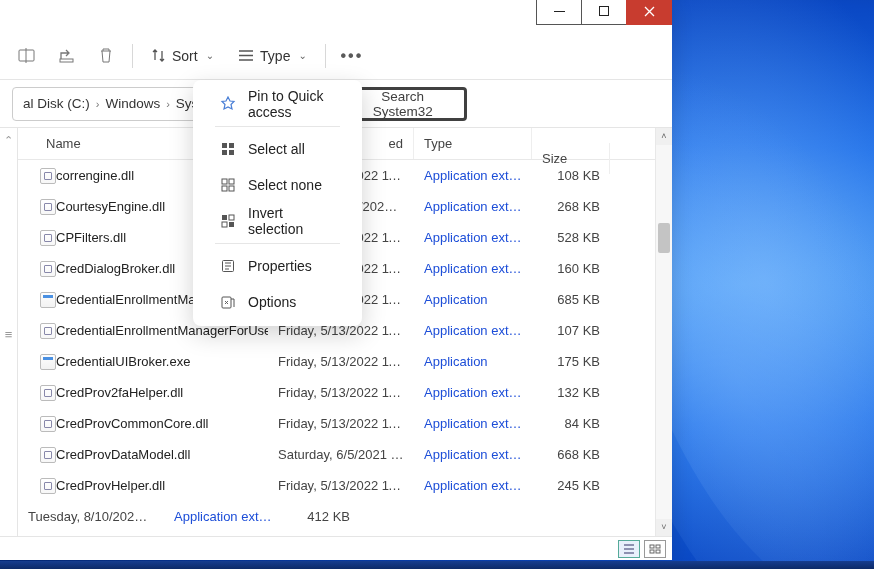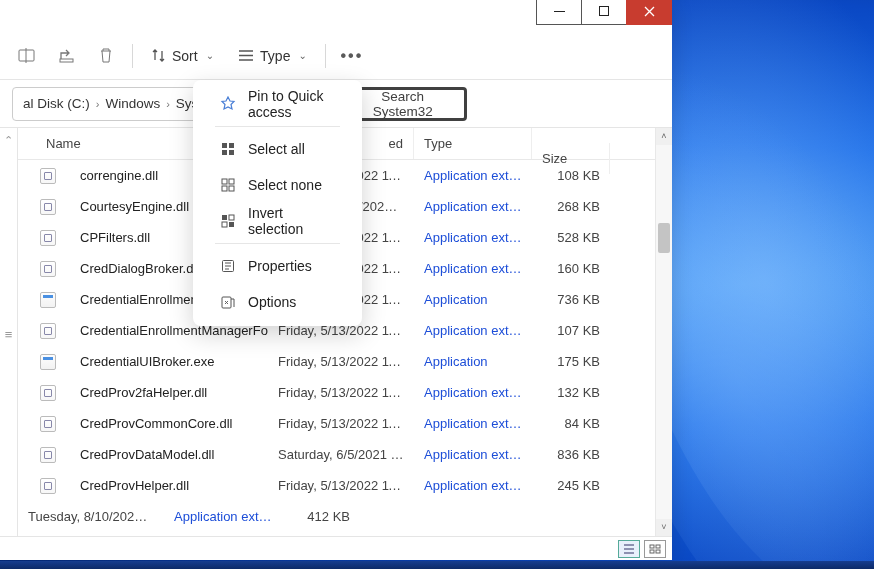--- a/index.html
+++ b/index.html
@@ -139,21 +139,21 @@
     .col.size { width: 78px; margin-top: 29px; }
     .sort-arr { margin-left: auto; font-size: 10px; color: #555; }
     
     .rows { flex: 1; overflow: hidden; }
     .row {
       height: 31px;
       display: flex; align-items: center;
       font-size: 13px; color: #222;
     }
     .cell { padding: 0 10px; overflow: hidden; white-space: nowrap; text-overflow: ellipsis; }
-    .cell.name { width: 250px; display: flex; align-items: flex-start; gap: 24px; padding-left: 22px; }
+    .cell.name { width: 250px; display: flex; align-items: flex-start; gap: 0; padding-left: 22px; }
     .cell.date { width: 146px; color: #444; }
     .cell.type { width: 118px; color: #1d4ed8; }
     .cell.size { width: 78px; text-align: right; color: #444; }
     .file-icon { width: 16px; height: 16px; flex-shrink: 0; }
     
     .icon-dll { background: linear-gradient(#fff,#f7f7f7); border:1px solid #bbb; border-radius:2px; position:relative; }
     .icon-dll::after { content:''; position:absolute; left:3px; top:3px; width:6px; height:6px; border:1px solid #88a; border-radius:1px; }
     .icon-exe { background: linear-gradient(#fdfdfd,#f2f2f2); border:1px solid #bbb; border-radius:2px; position:relative; }
     .icon-exe::before { content:''; position:absolute; left:2px; top:2px; width:10px; height:3px; background:#4a90e2; }
     
@@ -350,21 +350,21 @@
             <div class="cell type">Application exten…</div>
             <div class="cell size">160 KB</div>
           </div>
           <div class="row">
             <div class="cell name">
               <div class="file-icon icon-exe"></div>
               <span>CredentialEnrollmentManager.exe</span>
             </div>
             <div class="cell date">Friday, 5/13/2022 11:00…</div>
             <div class="cell type">Application</div>
-            <div class="cell size">736 KB</div>
+            <div class="cell size">685 KB</div>
           </div>
           <div class="row">
             <div class="cell name">
               <div class="file-icon icon-dll"></div>
               <span>CredentialEnrollmentManagerForUser.dll</span>
             </div>
             <div class="cell date">Friday, 5/13/2022 11:00…</div>
             <div class="cell type">Application exten…</div>
             <div class="cell size">107 KB</div>
           </div>
@@ -395,21 +395,21 @@
             <div class="cell type">Application exten…</div>
             <div class="cell size">84 KB</div>
           </div>
           <div class="row">
             <div class="cell name">
               <div class="file-icon icon-dll"></div>
               <span>CredProvDataModel.dll</span>
             </div>
             <div class="cell date">Saturday, 6/5/2021 12:…</div>
             <div class="cell type">Application exten…</div>
-            <div class="cell size">836 KB</div>
+            <div class="cell size">668 KB</div>
           </div>
           <div class="row">
             <div class="cell name">
               <div class="file-icon icon-dll"></div>
               <span>CredProvHelper.dll</span>
             </div>
             <div class="cell date">Friday, 5/13/2022 11:01…</div>
             <div class="cell type">Application exten…</div>
             <div class="cell size">245 KB</div>
           </div>

